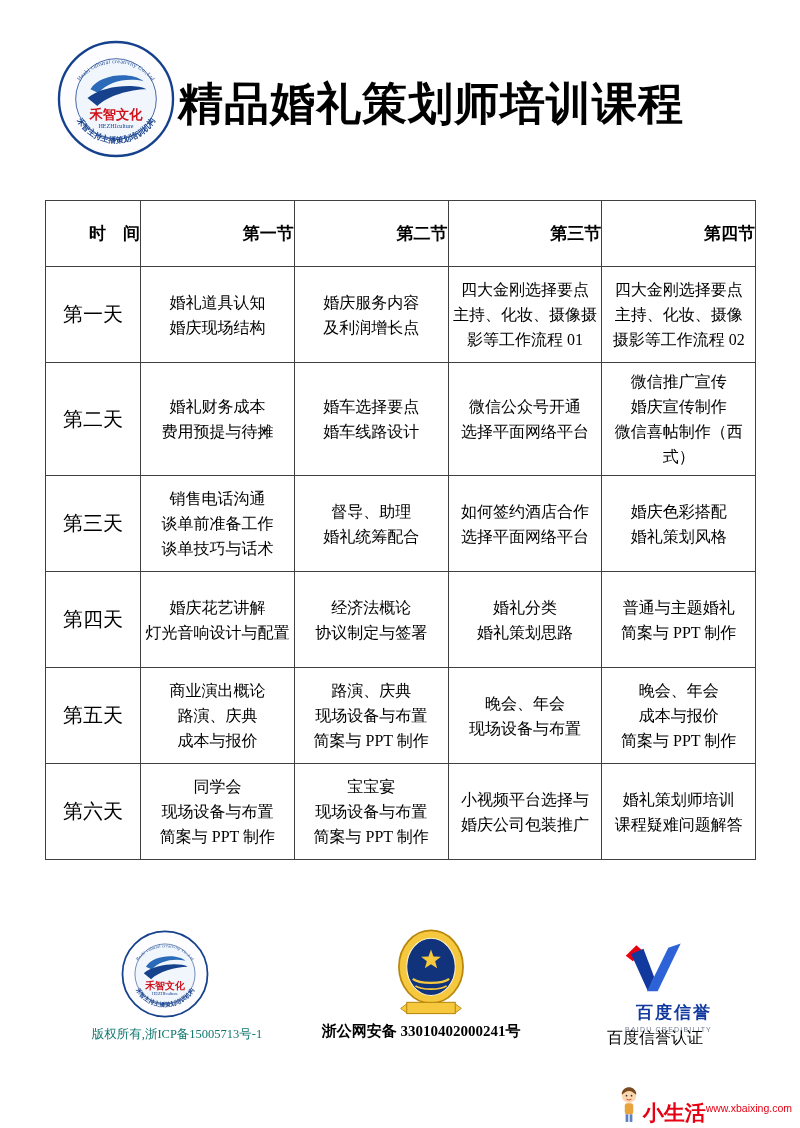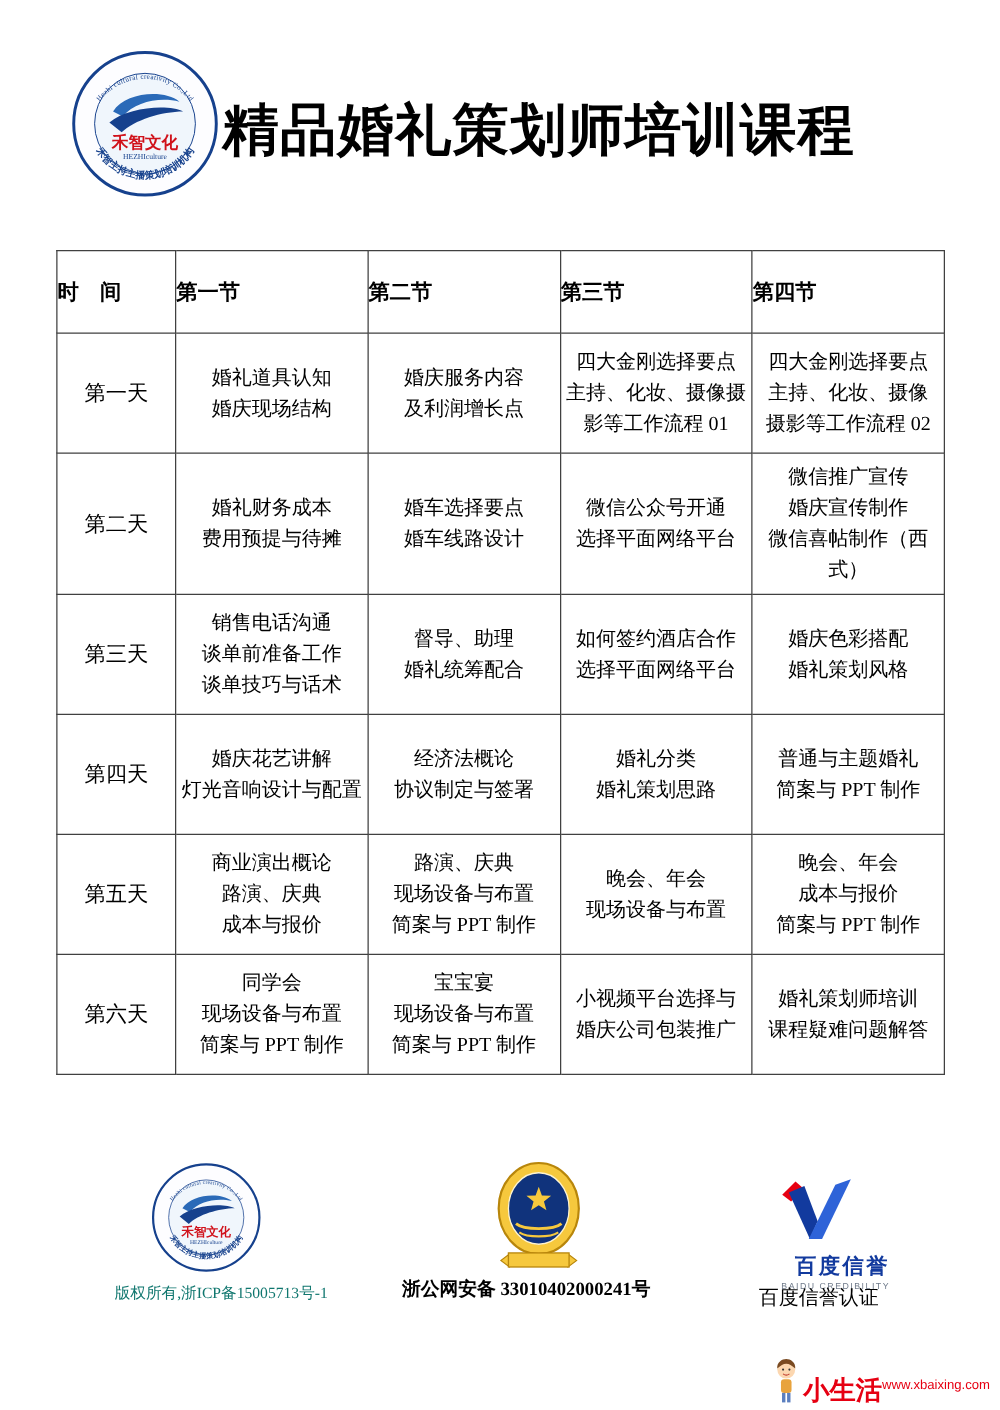--- a/index.html
+++ b/index.html
@@ -20,22 +20,22 @@
   }
 
   
   .course-table {
     position:absolute; left:45px; top:200px; width:710px;
     border-collapse:collapse; table-layout:fixed;
   }
   .course-table th, .course-table td { border:1px solid #404040; vertical-align:middle; }
   .course-table thead tr { height:66px; }
   .course-table tbody tr { height:96px; }
-  .course-table thead th { font-size:17px; font-weight:700; text-align:left; }
-  .course-table tbody th { font-size:17px; font-weight:400; text-align:center; }
+  .course-table thead th { font-size:17px; font-weight:700; text-align:right; }
+  .course-table tbody th { font-size:20px; font-weight:400; text-align:center; }
   .course-table td {
     font-size:16px; line-height:25px; text-align:center;
     white-space:pre-line; padding:6px 4px;
   }
   col.c-time { width:95px; }
   col.c-sec  { width:153.75px; }
 
   
   .badge { position:absolute; left:392px; top:926px; width:78px; height:92px; }
   .badge svg { width:100%; height:100%; display:block; }

